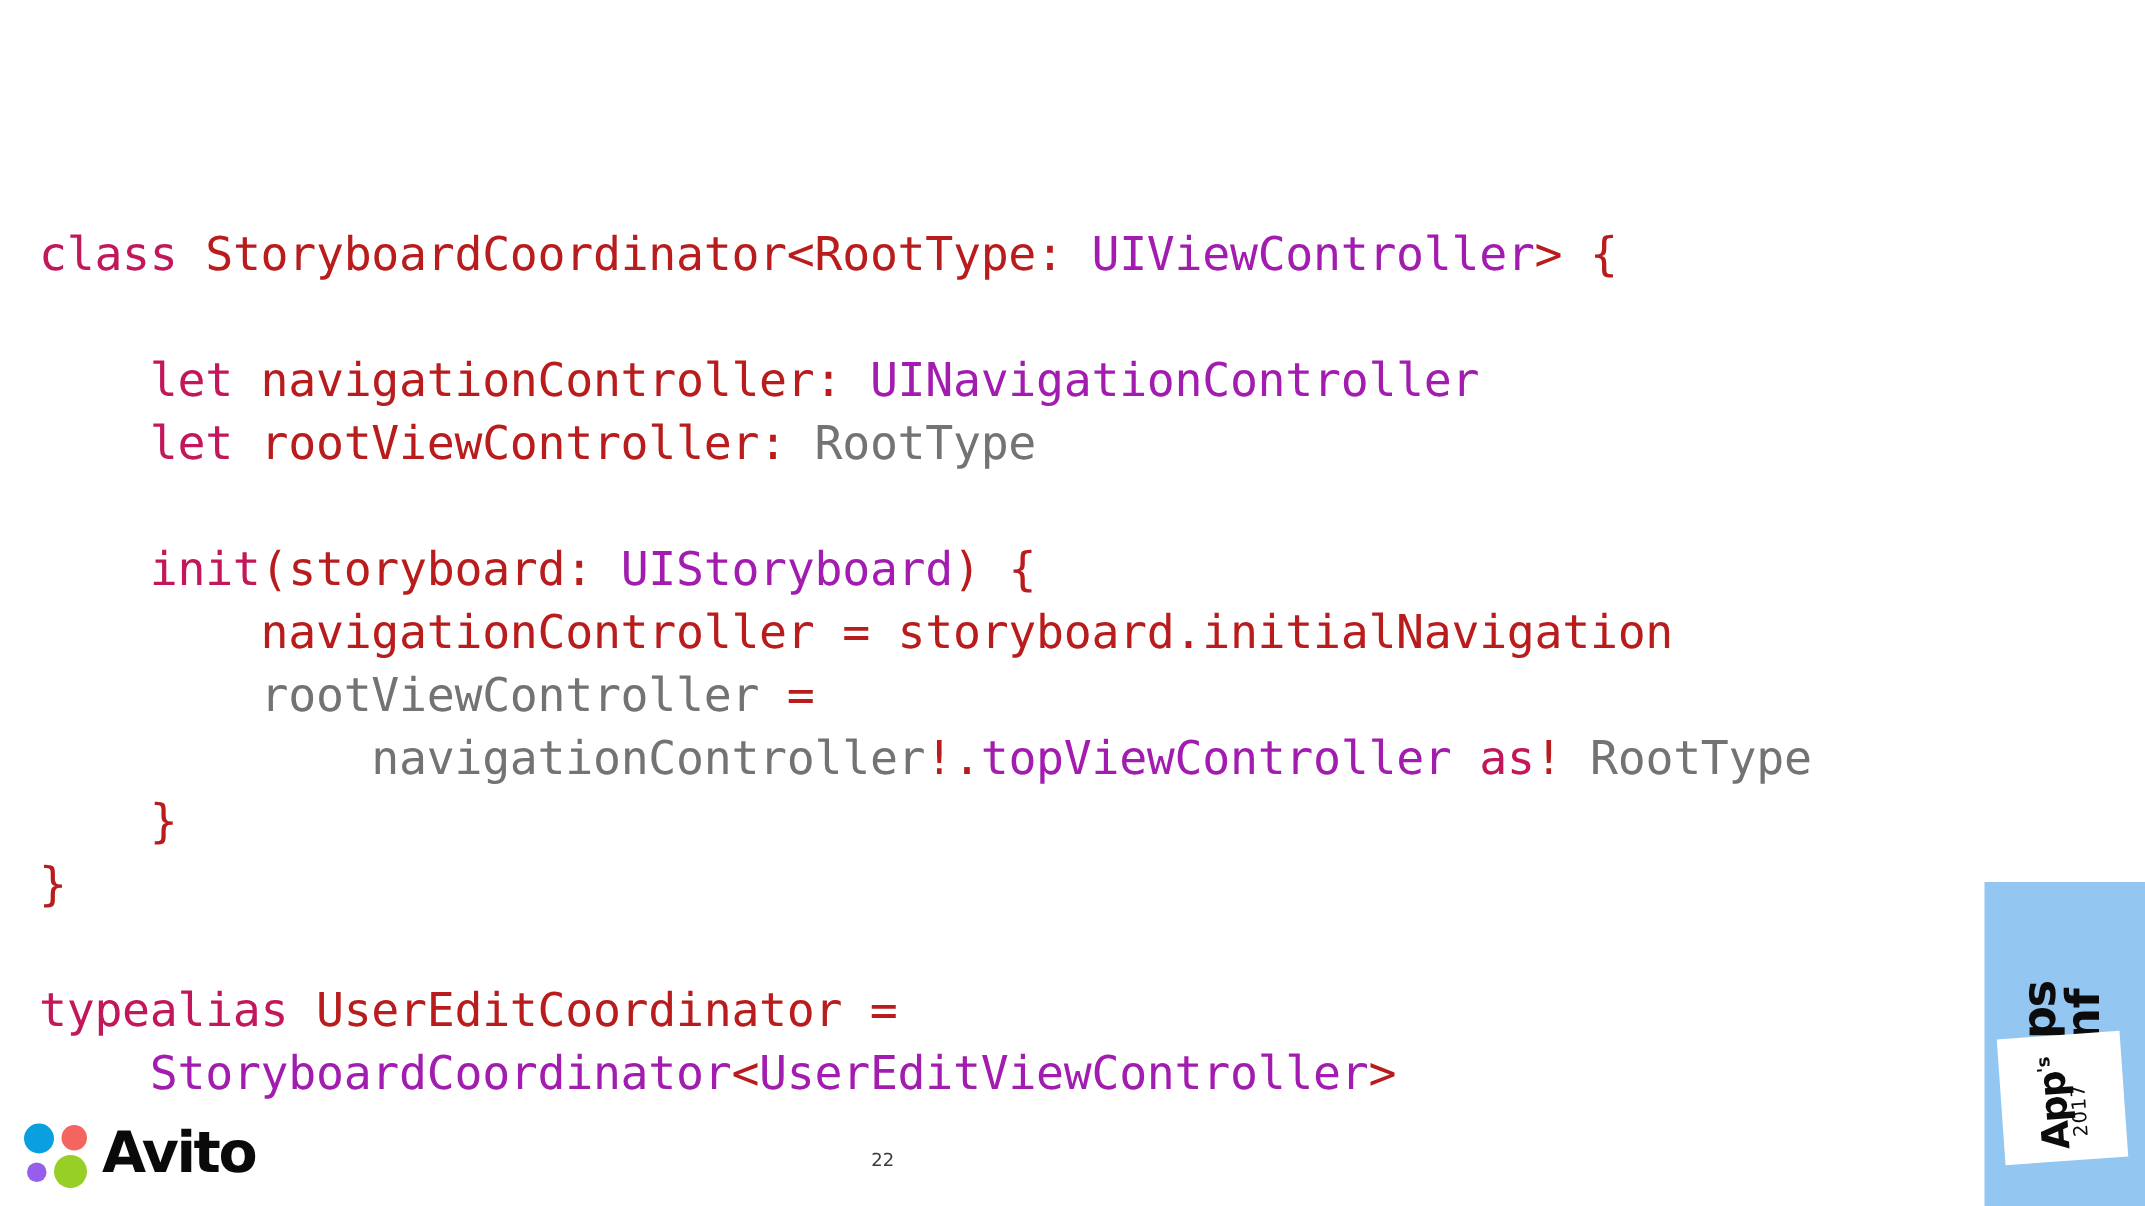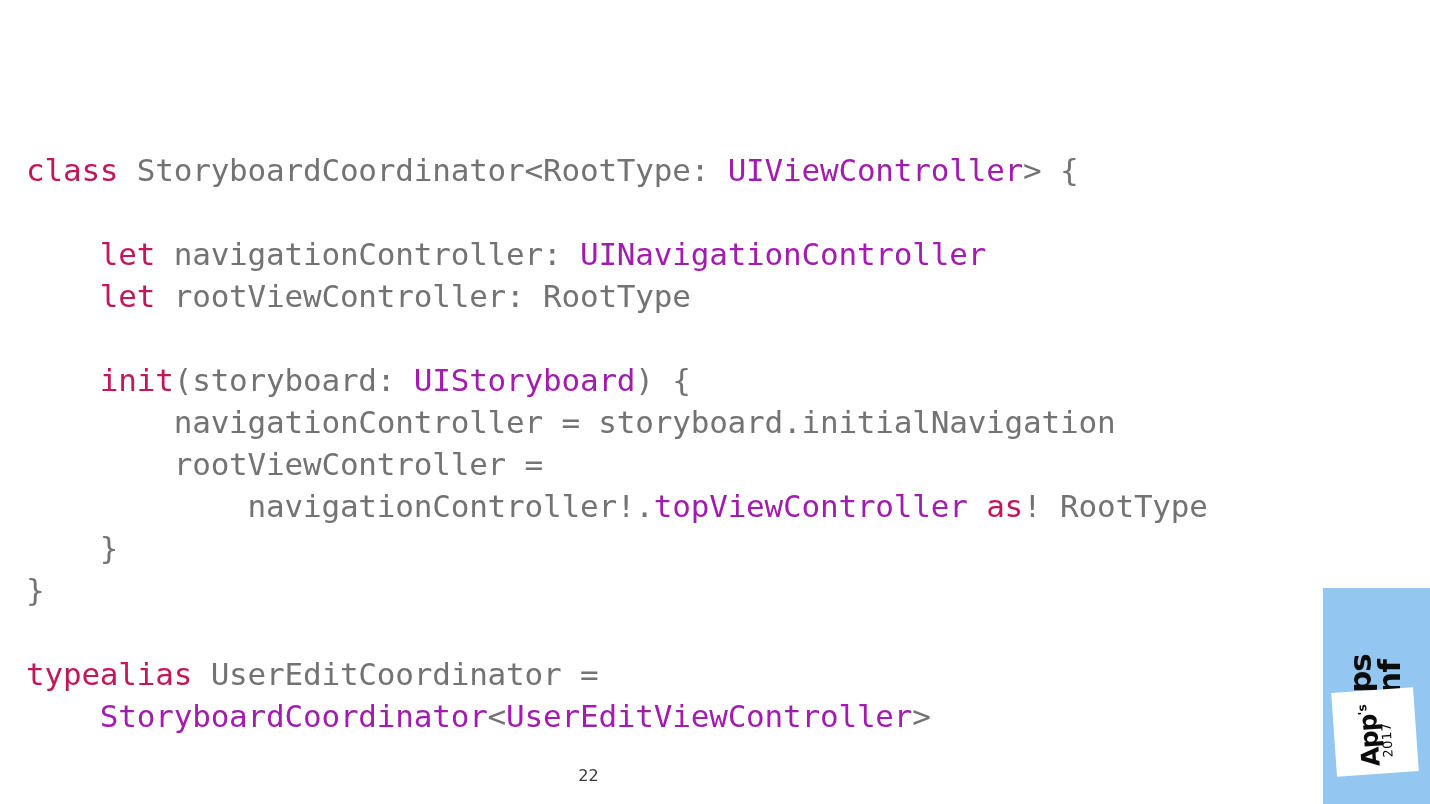--- a/index.html
+++ b/index.html
@@ -76,21 +76,21 @@
   }
 
   
   #page-number {
     position: absolute;
     left: 0;
     top: 766px;
     width: 1177px;
     text-align: center;
     font-family: "DejaVu Sans", "Liberation Sans", sans-serif;
-    font-size: 16px;
+    font-size: 12px;
     color: #3a3a3a;
   }
 
   
   #appsconf-logo {
     position: absolute;
     left: 1323px;
     top: 588px;
     width: 107px;
     height: 216px;
@@ -159,27 +159,36 @@
     height: 18px;
     transform: rotate(-90deg);
     transform-origin: 50% 50%;
     font-family: "DejaVu Sans", "Liberation Sans", sans-serif;
     font-size: 13px;
     letter-spacing: 0.5px;
     color: #0c0c0c;
     text-align: center;
   }
 </style>
-<style>.tok-plain{color:#737373;}.tok-keyword{color:#c2185b;}.tok-type{color:#a21caf;}.tok-prop{color:#737373;}</style></head>
+<style>.tok-plain{color:#b91c1c;}.tok-keyword{color:#c2185b;}.tok-type{color:#a21caf;}.tok-prop{color:#737373;}</style></head>
 <body>
 
 <div id="slide" style="background: rgb(255, 255, 255);">
 
   <pre id="code-block"><div class="code-line"><span class="tok tok-keyword">class </span><span class="tok tok-plain">StoryboardCoordinator&lt;RootType: </span><span class="tok tok-type">UIViewController</span><span class="tok tok-plain">&gt; {</span></div><div class="code-line blank">&nbsp;</div><div class="code-line"><span class="tok tok-keyword">    let </span><span class="tok tok-plain">navigationController: </span><span class="tok tok-type">UINavigationController</span></div><div class="code-line"><span class="tok tok-keyword">    let </span><span class="tok tok-plain">rootViewController: </span><span class="tok tok-prop">RootType</span></div><div class="code-line blank">&nbsp;</div><div class="code-line"><span class="tok tok-keyword">    init</span><span class="tok tok-plain">(storyboard: </span><span class="tok tok-type">UIStoryboard</span><span class="tok tok-plain">) {</span></div><div class="code-line"><span class="tok tok-plain">        navigationController = storyboard.initialNavigation</span></div><div class="code-line"><span class="tok tok-plain">        </span><span class="tok tok-prop">rootViewController</span><span class="tok tok-plain"> =</span></div><div class="code-line"><span class="tok tok-plain">            </span><span class="tok tok-prop">navigationController</span><span class="tok tok-plain">!.</span><span class="tok tok-type">topViewController</span><span class="tok tok-plain"> </span><span class="tok tok-keyword">as</span><span class="tok tok-plain">! </span><span class="tok tok-prop">RootType</span></div><div class="code-line"><span class="tok tok-plain">    }</span></div><div class="code-line"><span class="tok tok-plain">}</span></div><div class="code-line blank">&nbsp;</div><div class="code-line"><span class="tok tok-keyword">typealias </span><span class="tok tok-plain">UserEditCoordinator =</span></div><div class="code-line"><span class="tok tok-plain">    </span><span class="tok tok-type">StoryboardCoordinator</span><span class="tok tok-plain">&lt;</span><span class="tok tok-type">UserEditViewController</span><span class="tok tok-plain">&gt;</span></div></pre>
 
+  <div id="avito-logo">
+    <div id="avito-dots">
+        <span class="dot" style="left: 0px; top: 1px; width: 20px; height: 20px; background: rgb(10, 160, 224);"></span>
+        <span class="dot" style="left: 25px; top: 2px; width: 17px; height: 17px; background: rgb(244, 101, 95);"></span>
+        <span class="dot" style="left: 2px; top: 27px; width: 13px; height: 13px; background: rgb(150, 94, 235);"></span>
+        <span class="dot" style="left: 20px; top: 22px; width: 22px; height: 22px; background: rgb(151, 207, 38);"></span>
+      </div>
+    <div id="avito-wordmark">Avito</div>
+  </div>
 
   <div id="page-number">22</div>
 
   <div id="appsconf-logo" style="background: rgb(147, 198, 240);">
     <div id="appsconf-title">
       <div class="l1">Apps</div>
       <div class="l2">Conf</div>
     </div>
     <div id="appsconf-badge">
       <div id="appsconf-badge-inner">

